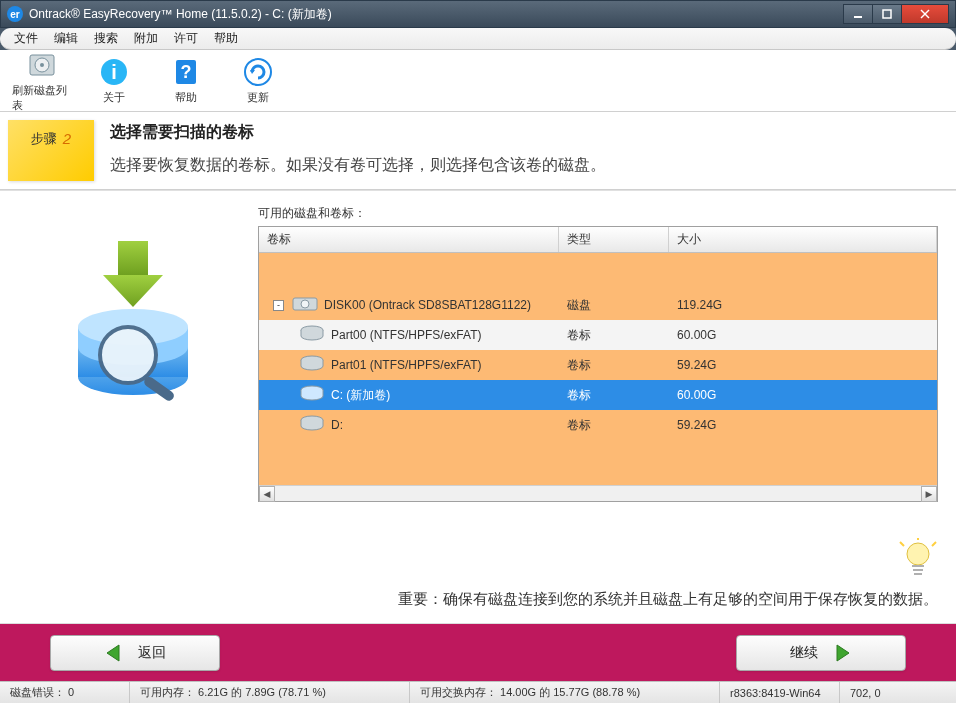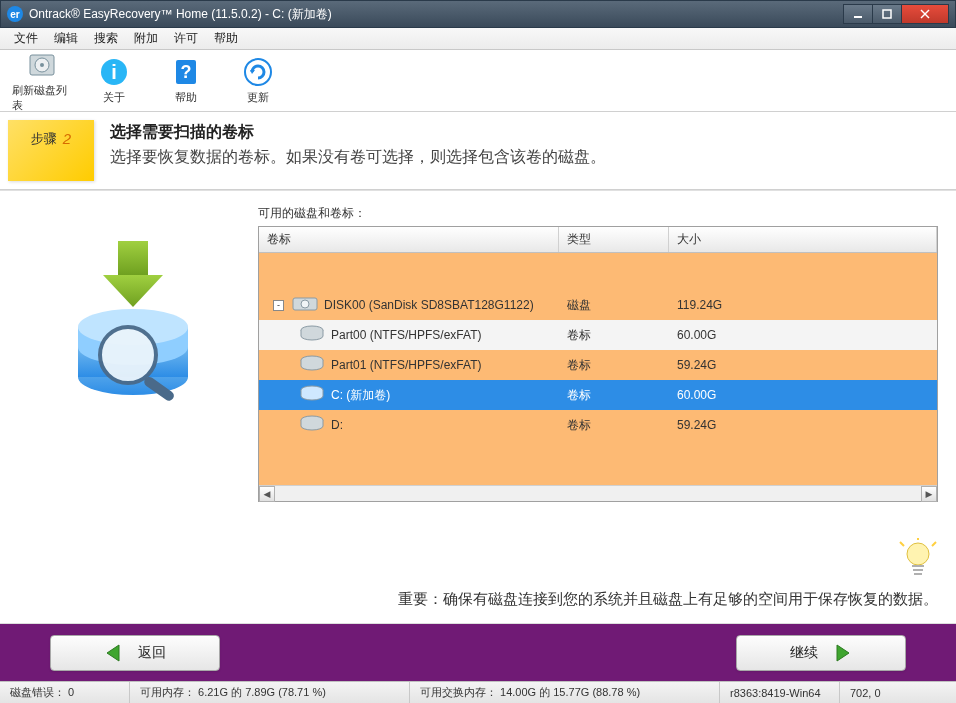--- a/index.html
+++ b/index.html
@@ -8,34 +8,34 @@
 
 .titlebar { background: linear-gradient(#5a6a7a, #3a4a5a); height: 28px; display: flex; align-items: center; padding: 0 6px; color: #fff; font-size: 12px; border: 1px solid #2a3a4a; }
 .titlebar .app-icon { width: 16px; height: 16px; background: #1e88e5; color: #fff; font-size: 10px; font-weight: bold; display: flex; align-items: center; justify-content: center; border-radius: 8px; margin-right: 6px; }
 .titlebar .title-text { flex: 1; }
 .window-controls { display: flex; gap: 0; }
 .window-controls .wbtn { width: 30px; height: 20px; display: flex; align-items: center; justify-content: center; font-size: 12px; cursor: pointer; background: linear-gradient(#6a7a8a, #4a5a6a); border: 1px solid #2a3a4a; margin-left: -1px; }
 .window-controls .wbtn.close { background: linear-gradient(#e74c3c, #c0392b); width: 48px; }
 .window-controls .wbtn svg { stroke: #fff; }
 
 
-.menubar { background: linear-gradient(#f8f8f8, #ececec); height: 22px; display: flex; align-items: center; padding: 0 6px; font-size: 12px; color: #222; border-bottom: 1px solid #c8c8c8; }
+.menubar { background: linear-gradient(#f8f8f8, #ececec); height: 22px; display: flex; align-items: center; padding: 0 6px; font-size: 12px; color: #222; border-bottom: 1px solid #c8c8c8; border-radius: 11px; }
 .menubar .mitem { padding: 2px 8px; cursor: pointer; }
 
 
 .toolbar { background: #fff; height: 62px; display: flex; align-items: center; padding: 4px 12px; gap: 12px; border-bottom: 1px solid #d0d0d0; }
 .tbtn { display: flex; flex-direction: column; align-items: center; gap: 2px; font-size: 11px; color: #333; cursor: pointer; width: 60px; }
 .tbtn .ticon { width: 32px; height: 32px; display: flex; align-items: center; justify-content: center; }
 
 
 .step-header { background: #fff; display: flex; border-bottom: 1px solid #d0d0d0; height: 78px; }
 .step-badge { background: linear-gradient(135deg, #ffe066, #ffcc00); width: 86px; display: flex; align-items: flex-start; justify-content: center; padding-top: 10px; font-size: 13px; color: #333; box-shadow: 1px 1px 3px rgba(0,0,0,0.15); margin: 8px 0 8px 8px; }
 .step-badge .step-num { color: #d66b00; font-size: 15px; margin-left: 6px; font-style: italic; }
 .step-desc { padding: 10px 16px; }
-.step-desc h2 { font-size: 16px; font-weight: bold; color: #222; margin-bottom: 4px; font-family: Liberation Mono, monospace; }
+.step-desc h2 { font-size: 16px; font-weight: bold; color: #222; margin-bottom: 12px; font-family: Liberation Mono, monospace; }
 .step-desc p { font-size: 16px; color: #444; }
 
 
 .main-area { background: #fff; flex: 1; display: flex; padding: 14px 18px; gap: 10px; border-top: 1px solid #e0e0e0; }
 .illustration { width: 230px; display: flex; align-items: flex-start; justify-content: center; padding-top: 30px; }
 
 .disk-panel { flex: 1; display: flex; flex-direction: column; }
 .disk-panel-label { font-size: 12px; color: #333; margin-bottom: 4px; }
 
 .disk-table { border: 1px solid #a0a0a0; flex: 1; display: flex; flex-direction: column; height: 260px; background: #fdba74; gap: 37px; }
@@ -53,21 +53,21 @@
 .tree-toggle { width: 11px; height: 11px; border: 1px solid #888; display: inline-flex; align-items: center; justify-content: center; font-size: 9px; line-height: 1; background: #fff; color: #333; margin-right: 2px; }
 
 .dt-scroll { height: 16px; background: #f0f0f0; border-top: 1px solid #d0d0d0; display: flex; align-items: center; }
 .dt-scroll .arrow { width: 16px; height: 16px; background: linear-gradient(#fff,#e0e0e0); border: 1px solid #b0b0b0; display: flex; align-items: center; justify-content: center; font-size: 9px; color: #555; }
 .dt-scroll .track { flex: 1; }
 
 .hint-row { display: flex; align-items: flex-end; gap: 12px; margin-top: 36px; font-size: 15px; color: #333; flex-direction: column; }
 .hint-row .bulb { width: 40px; height: 40px; }
 
 
-.nav-row { background: #701a75; height: 58px; display: flex; align-items: center; justify-content: space-between; padding: 0 50px; border-top: 1px solid #ddd; }
+.nav-row { background: #be185d; height: 58px; display: flex; align-items: center; justify-content: space-between; padding: 0 50px; border-top: 1px solid #ddd; }
 .nav-btn { width: 170px; height: 36px; background: linear-gradient(#fdfdfd, #e6e6e6); border: 1px solid #a8a8a8; border-radius: 4px; display: flex; align-items: center; justify-content: center; gap: 14px; font-size: 14px; color: #222; cursor: pointer; box-shadow: inset 0 1px 0 #fff, 0 1px 2px rgba(0,0,0,0.1); }
 .nav-btn .arrow-ico { width: 20px; height: 20px; }
 
 
 .statusbar { background: linear-gradient(#f4f4f4,#e4e4e4); height: 22px; display: flex; align-items: center; font-size: 11px; color: #333; border-top: 1px solid #c0c0c0; }
 .statusbar .cell { padding: 0 10px; border-right: 1px solid #c8c8c8; height: 100%; display: flex; align-items: center; }
 .statusbar .cell:last-child { border-right: none; }
 
 .label-monospace { font-family: "SimSun", monospace; }
 </style>
@@ -197,21 +197,21 @@
       </div>
       <div class="dt-body" id="dt-body">
           <div class="dt-row">
             <div class="col col-vol label-monospace">
               <span class="indent" style="width: 0px;"></span>
               <span class="tree-toggle">-</span>
               <span><svg width="26" height="18" viewBox="0 0 26 18">
                   <rect x="1" y="3" width="24" height="12" rx="2" fill="#d0d8dc" stroke="#8a9aa4"></rect>
                   <circle cx="13" cy="9" r="4" fill="#f0f4f6" stroke="#8a9aa4"></circle>
                 </svg></span>
-              <span>DISK00 (SanDisk SD8SBAT128G1122)</span>
+              <span>DISK00 (Ontrack SD8SBAT128G1122)</span>
             </div>
             <div class="col col-type">磁盘</div>
             <div class="col col-size">119.24G</div>
           </div>
           <div class="dt-row alt">
             <div class="col col-vol label-monospace">
               <span class="indent" style="width: 26px;"></span>
               <span><svg width="26" height="18" viewBox="0 0 26 18">
                   <ellipse cx="13" cy="5" rx="11" ry="4" fill="#d0d8dc" stroke="#8a9aa4"></ellipse>
                   <path d="M2 5 v6 a11 4 0 0 0 22 0 v-6" fill="#d0d8dc" stroke="#8a9aa4"></path>

